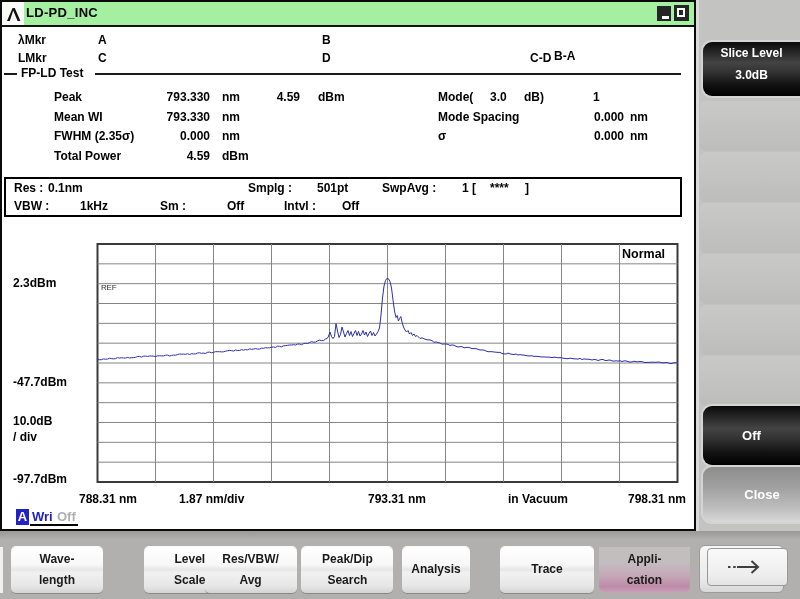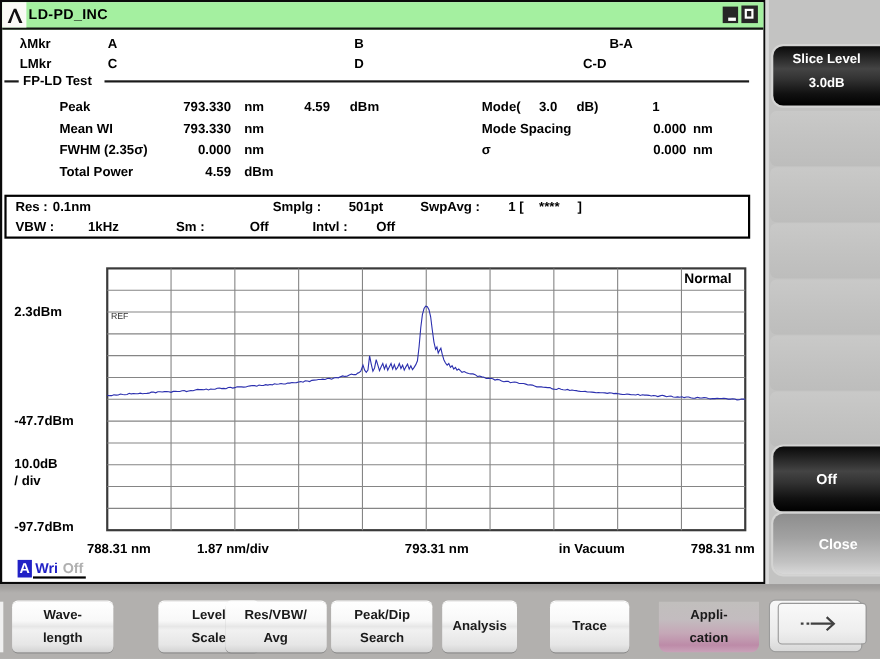--- a/index.html
+++ b/index.html
@@ -28,21 +28,21 @@
 <span class="t" style="left:26px;top:6px;font-size:13px;letter-spacing:0.3px;">LD-PD_INC</span>
 <div class="wicon" style="left:657px;top:6px;width:14px;height:15px;"></div>
 <div style="position:absolute;left:662px;top:16px;width:7px;height:3px;background:#fff;"></div>
 <div class="wicon" style="left:674px;top:5px;width:15px;height:16px;"></div>
 <div style="position:absolute;left:677px;top:8px;width:8px;height:9px;background:#fff;"></div>
 <div style="position:absolute;left:679px;top:10px;width:4px;height:5px;background:#262626;"></div>
 
 <span class="t" style="left:18px;top:33px;">λMkr</span>
 <span class="t" style="left:98px;top:33px;">A</span>
 <span class="t" style="left:322px;top:33px;">B</span>
-<span class="t" style="left:530px;top:33px;padding-left:24px;">B-A</span>
+<span class="t" style="left:530px;top:49px;padding-left:24px;">B-A</span>
 <span class="t" style="left:18px;top:51px;">LMkr</span>
 <span class="t" style="left:98px;top:51px;">C</span>
 <span class="t" style="left:322px;top:51px;">D</span>
 <span class="t" style="left:530px;top:51px;">C-D</span>
 
 <div style="position:absolute;left:4px;top:73px;width:13px;height:2px;background:#1a1a1a;"></div>
 <span class="t" style="left:21px;top:66px;">FP-LD Test</span>
 <div style="position:absolute;left:95px;top:73px;width:586px;height:2px;background:#1a1a1a;"></div>
 
 <span class="t" style="left:54px;top:90px;">Peak</span>
@@ -148,21 +148,21 @@
 <div class="blackbtn" style="top:406px;height:59px;line-height:59px;font-size:13px;">Off</div>
 <div class="graybtn" style="top:467px;height:55px;line-height:55px;">Close</div>
 
 <div class="bottombar"></div>
 <div style="position:absolute;left:0;top:547px;width:3px;height:46px;background:#f0f0f0;"></div>
 <div class="fbtn" style="left:11px;">Wave-<br>length</div>
 <div class="fbtn" style="left:107.8px;margin-left:36px;">Level<br>Scale</div>
 <div class="fbtn" style="left:301.4px;">Peak/Dip<br>Search</div>
 <div class="fbtn" style="left:204.6px;">Res/VBW/<br>Avg</div>
 <div class="fbtn one" style="left:402px;width:68px;">Analysis</div>
-<div class="fbtn one" style="left:500px;width:72px;">Trace</div>
+<div class="fbtn one" style="left:500px;width:94px;">Trace</div>
 <div class="fbtn" style="left:599px;width:91px;background:linear-gradient(180deg,#c1bfbd 0%,#c3bcbf 35%,#c5a8b7 62%,#bd8ba8 86%,#c9a2b9 100%);box-shadow:none;border-radius:0 0 7px 7px;">Appli-<br>cation</div>
 <div style="position:absolute;left:699px;top:545px;width:85px;height:48px;border-radius:6px;border:1px solid #9b9b9b;background:linear-gradient(180deg,#f7f7f7,#eaeaea 70%,#d8d8d8);box-sizing:border-box;"></div>
 <div style="position:absolute;left:707px;top:548px;width:81px;height:38px;border-radius:4px;border:1px solid #989898;background:linear-gradient(180deg,#f9f9f9,#eeeeee 70%,#e3e3e3);box-sizing:border-box;">
 <svg width="79" height="36" viewBox="0 0 79 36">
         <g stroke="#404040" stroke-width="2" fill="none">
           <line x1="20" y1="18" x2="29" y2="18" stroke-dasharray="2.5 2.7"></line>
           <line x1="29" y1="18" x2="49" y2="18"></line>
           <path d="M43.5 12 L50 18 L43.5 24" fill="none"></path>
         </g>
       </svg>

